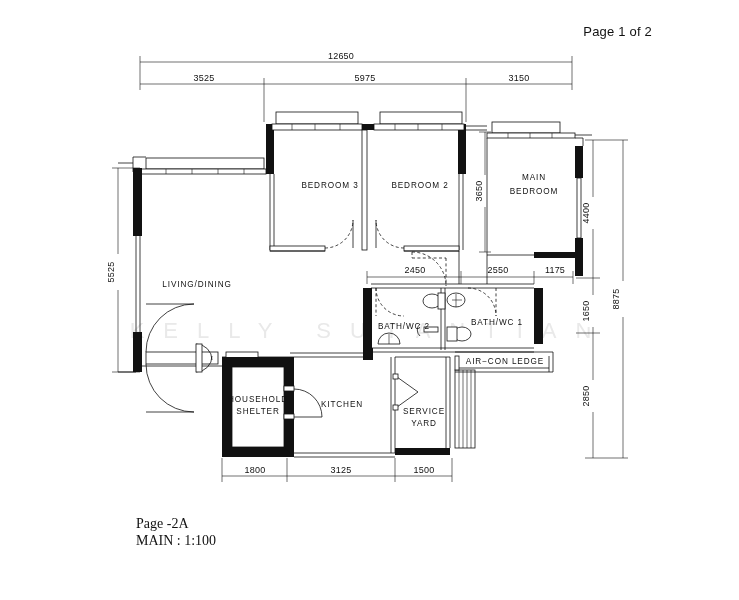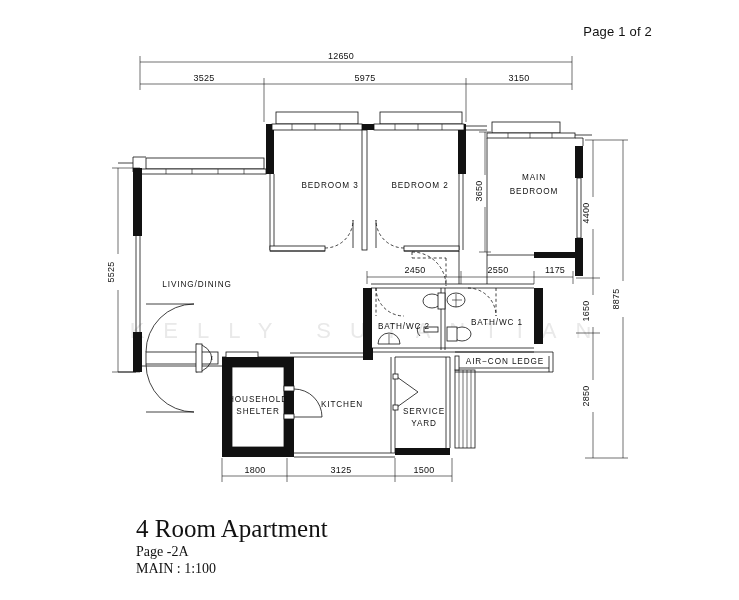--- a/index.html
+++ b/index.html
@@ -404,18 +404,17 @@
       <line class="thinline" x1="466" y1="130" x2="487" y2="130"></line>
       <line class="thinline" x1="466" y1="126" x2="487" y2="126"></line>
       <line class="thinline" x1="487" y1="255" x2="487" y2="284"></line>
       <line class="thinline" x1="459" y1="251" x2="459" y2="284"></line>
       <line class="thinline" x1="136" y1="372" x2="118" y2="372"></line>
     </g>
 
   </svg>
 
   <div class="title-block">
-    <div class="title-main">4 Room Apartment</div>
     <div class="title-sub">Page -2A</div>
     <div class="title-sub">MAIN : 1:100</div>
   </div>
 
 </div>
 
 </body></html>

